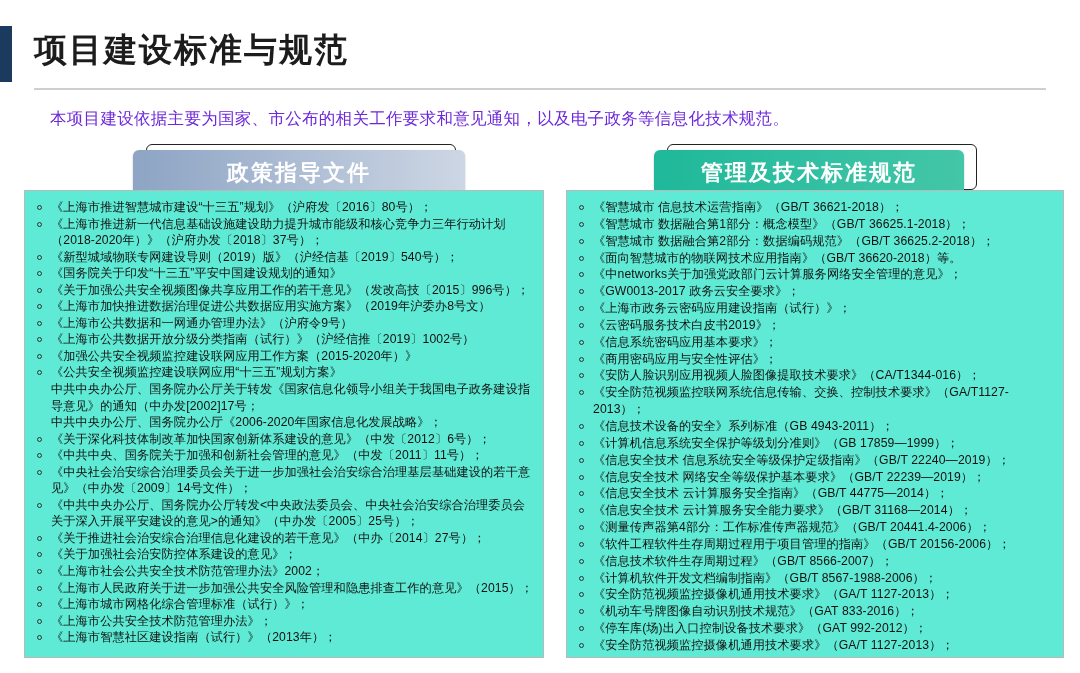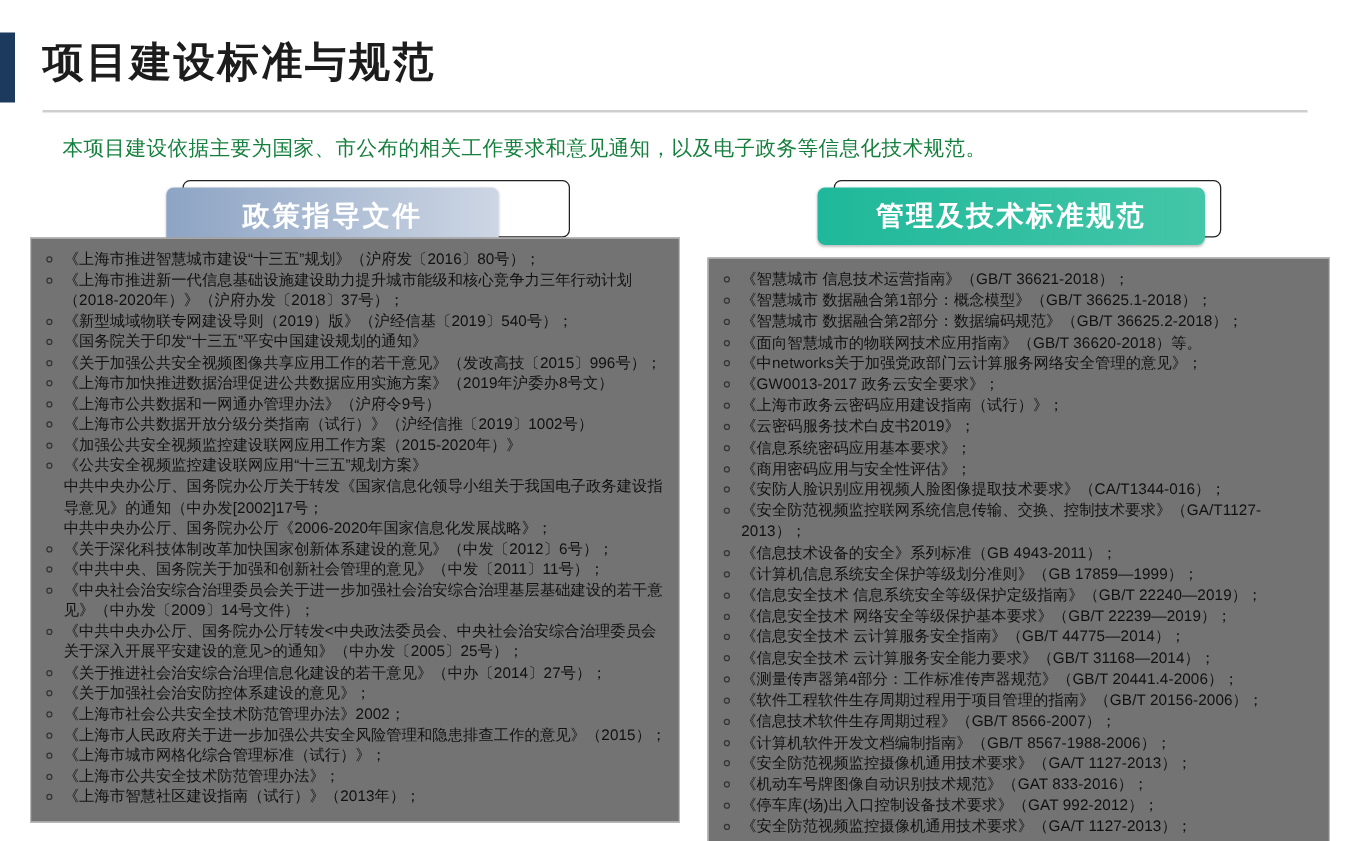--- a/index.html
+++ b/index.html
@@ -45,41 +45,41 @@
     top: 88px;
     width: 1012px;
     height: 2px;
     background: #cfcfcf;
   }
   .subtitle {
     position: absolute;
     left: 50px;
     top: 108px;
     font-size: 16.5px;
-    color: #15803d;
+    color: #6d28d9;
     letter-spacing: 0.3px;
   }
   
   .pill {
     position: absolute;
     height: 46px;
     border-radius: 6px;
     display: flex;
     align-items: center;
     justify-content: center;
     color: #ffffff;
     font-size: 22px;
     font-weight: bold;
     letter-spacing: 2px;
     box-shadow: 0 1px 2px rgba(0,0,0,0.25);
   }
   .pill-left {
     left: 133px;
     top: 150px;
-    width: 266px;
+    width: 332px;
     background: linear-gradient(to right, #8da4c4, #c9d3e2);
   }
   .pill-right {
     left: 654px;
     top: 150px;
     width: 310px;
     background: linear-gradient(to right, #1fb89a, #3fc4a6);
   }
   .pill-outline {
     position: absolute;
@@ -92,26 +92,26 @@
   .pill-outline-left { left: 146px; top: 144px; width: 310px; }
   .pill-outline-right { left: 667px; top: 144px; width: 310px; }
 
   
   .panel {
     position: absolute;
     top: 190px;
     height: 468px;
     border: 1px solid #b9b9b9;
     box-sizing: border-box;
-    background: #737373;
+    background: #5eead4;
     padding: 8px 8px 8px 6px;
     overflow: hidden;
   }
   .panel-left { left: 24px; width: 520px; }
-  .panel-right { left: 566px; width: 498px; margin-top: 16px; }
+  .panel-right { left: 566px; width: 498px; }
 
   ul.items {
     list-style: none;
     margin: 0;
     padding: 0;
   }
   ul.items li {
     position: relative;
     padding-left: 20px;
     font-size: 12.2px;

